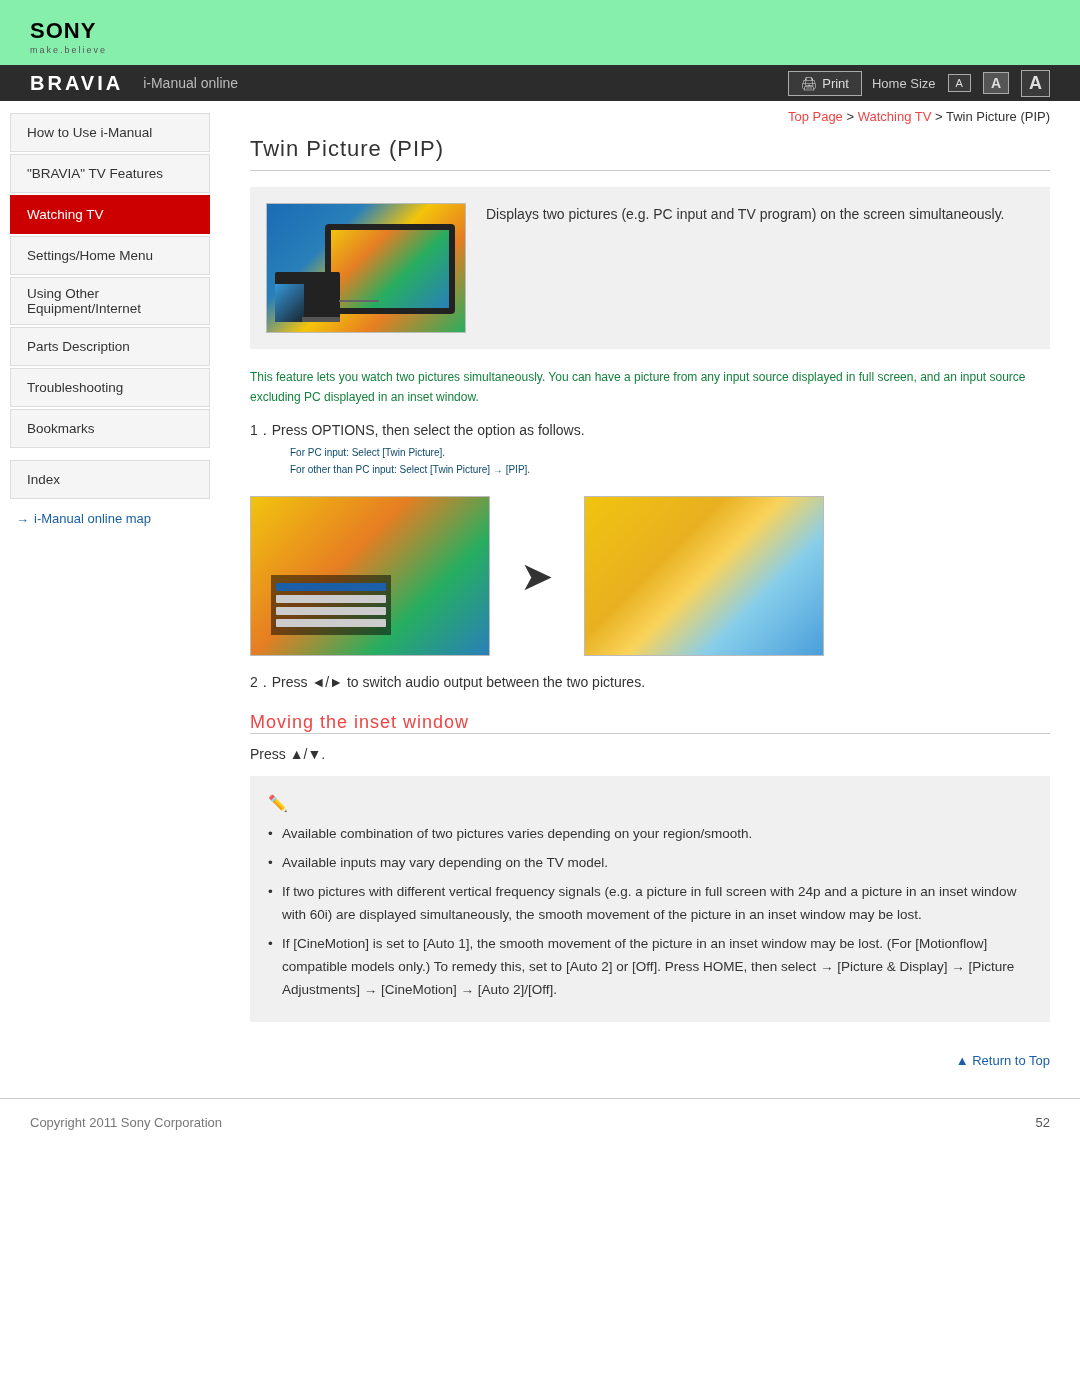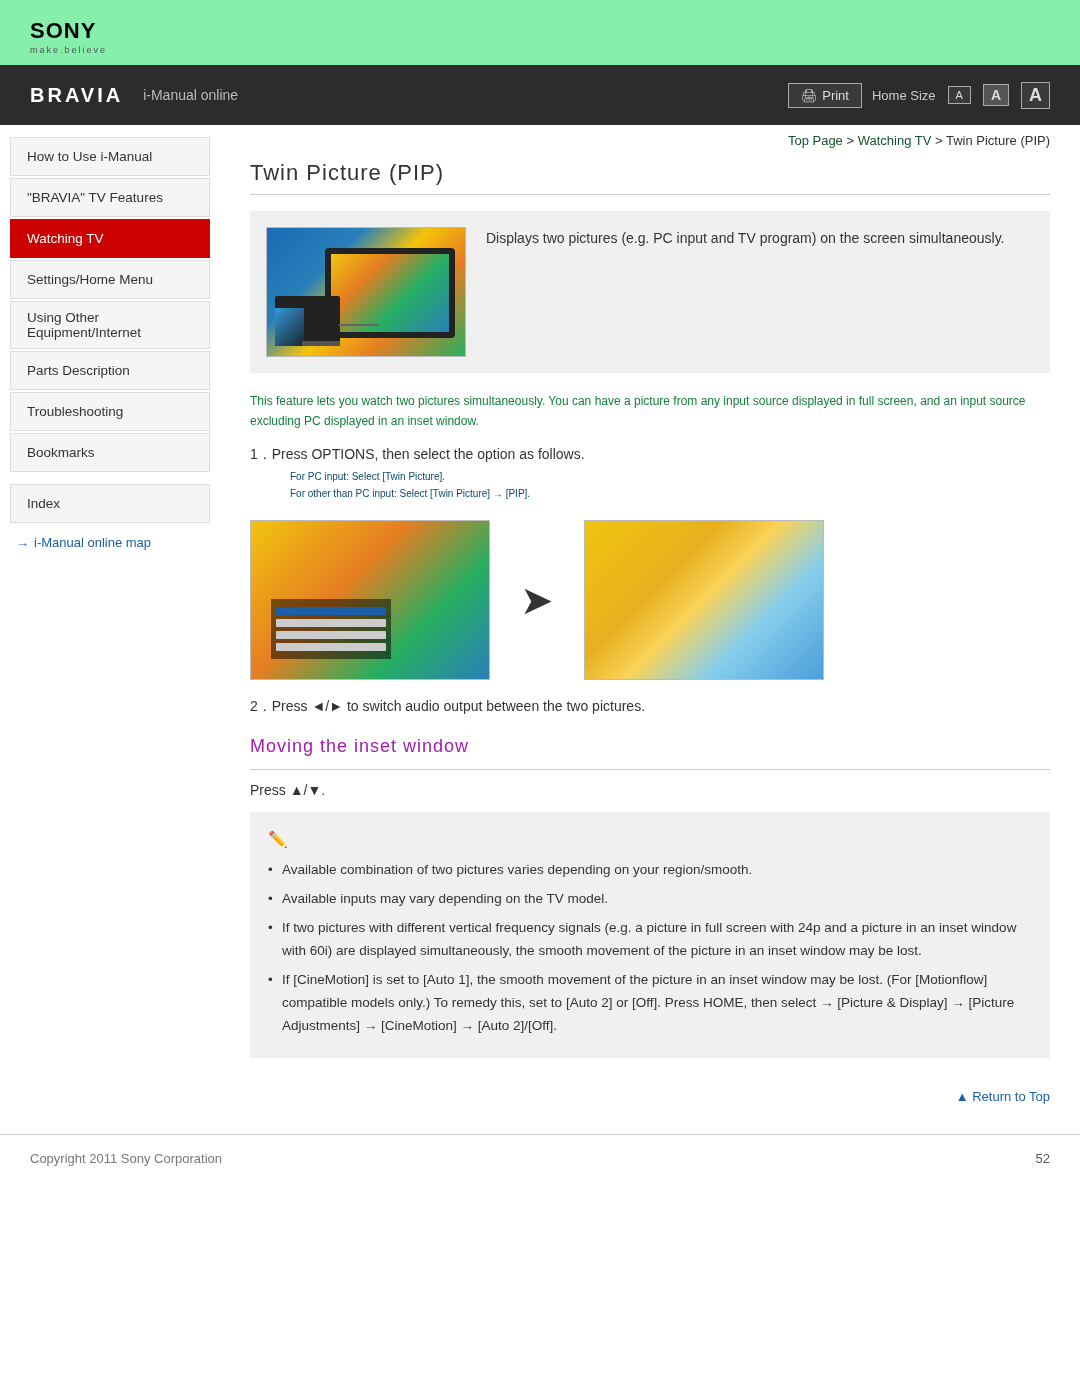--- a/index.html
+++ b/index.html
@@ -4,21 +4,21 @@
   <style>
     * { box-sizing: border-box; margin: 0; padding: 0; }
     body { font-family: Arial, sans-serif; font-size: 14px; color: #333; background: #fff; width: 1080px; min-height: 1397px; }
 
     
     .sony-header { padding: 18px 30px 10px 30px; background: #86efac; }
     .sony-logo { font-weight: 900; font-size: 22px; letter-spacing: 1px; color: #000; font-family: 'Arial Black', sans-serif; }
     .sony-tagline { font-size: 9px; color: #555; letter-spacing: 2px; margin-top: 1px; }
 
     
-    .nav-bar { background: #2c2c2c; display: flex; align-items: center; justify-content: space-between; padding: 8px 30px; height: 60px; }
+    .nav-bar { background: #2c2c2c; display: flex; align-items: center; justify-content: space-between; padding: 8px 30px; height: 36px; }
     .nav-brand { display: flex; align-items: center; gap: 14px; }
     .bravia-text { color: #fff; font-weight: 900; font-size: 20px; font-family: 'Arial Black', sans-serif; letter-spacing: 3px; }
     .nav-subtitle { color: #bbb; font-size: 14px; margin-left: 6px; }
     .nav-controls { display: flex; align-items: center; gap: 10px; }
     .print-btn { border: 1px solid #aaa; background: #3a3a3a; color: #ddd; padding: 4px 12px; font-size: 13px; cursor: pointer; display: flex; align-items: center; gap: 5px; }
     .font-size-label { color: #ccc; font-size: 13px; }
     .font-btn { border: 1px solid #aaa; background: #3a3a3a; color: #ddd; padding: 2px 7px; cursor: pointer; margin-left: 2px; }
     .font-btn.active { background: #555; font-size: 16px; font-weight: bold; }
 
     
@@ -32,21 +32,21 @@
     .sidebar-index { padding: 11px 16px; font-size: 13.5px; color: #333; cursor: pointer; border: 1px solid #ddd; margin: 12px 10px 4px 10px; background: #f5f5f5; }
     .sidebar-map-link { color: #1a5fa8; font-size: 13px; padding: 8px 16px; cursor: pointer; display: flex; align-items: center; gap: 5px; }
     .sidebar-map-link .arrow { color: #1a5fa8; }
 
     
     .content { flex: 1; padding: 0 30px 30px 30px; }
 
     
     .breadcrumb { text-align: right; padding: 8px 0 12px 0; font-size: 13px; color: #1a5fa8; }
     .breadcrumb span { color: #333; }
-    .breadcrumb a { color: #14532d; text-decoration: none; }
+    .breadcrumb a { color: #ef4444; text-decoration: none; }
 
     
     .page-title { font-size: 22px; font-weight: normal; color: #333; padding-bottom: 8px; border-bottom: 1px solid #ccc; margin-bottom: 16px; letter-spacing: 1px; }
 
     
     .intro-section { display: flex; gap: 20px; background: #f0f0f0; padding: 16px; margin-bottom: 18px; align-items: flex-start; }
     .intro-image { width: 200px; min-width: 200px; height: 130px; background: linear-gradient(135deg, #1a6bb5 0%, #2980b9 30%, #f4c40a 50%, #e67e22 70%, #27ae60 100%); border: 1px solid #bbb; position: relative; overflow: hidden; }
     
     .tv-big { width: 130px; height: 90px; background: #222; border-radius: 4px; position: absolute; right: 10px; top: 20px; display: flex; align-items: center; justify-content: center; overflow: hidden; }
     .tv-big-screen { width: 118px; height: 78px; background: linear-gradient(45deg, #f1c40f, #e67e22, #2ecc71, #3498db); }
@@ -64,21 +64,21 @@
     
     .diagram-section { display: flex; align-items: center; gap: 30px; margin: 18px 0; }
     .diagram-img { width: 240px; height: 160px; background: linear-gradient(135deg, #f1c40f 0%, #e67e22 40%, #2ecc71 60%, #3498db 100%); border: 1px solid #bbb; position: relative; overflow: hidden; }
     .menu-overlay { background: rgba(0,0,0,0.5); width: 120px; height: 60px; position: absolute; bottom: 20px; left: 20px; display: flex; flex-direction: column; justify-content: center; padding: 5px; }
     .menu-item-bar { height: 8px; background: #ccc; margin: 2px 0; border-radius: 1px; }
     .menu-item-bar.selected { background: #1a5fa8; }
     .arrow-right { font-size: 40px; color: #333; }
     .diagram-img2 { width: 240px; height: 160px; background: linear-gradient(135deg, #f1c40f 20%, #e8b020 50%, #d4a017 70%, #87ceeb 80%, #4a9eda 100%); border: 1px solid #bbb; }
 
     
-    .section-heading { font-size: 18px; font-weight: normal; color: #a21caf; padding-bottom: 12px; border-bottom: 1px solid #ccc; margin: 20px 0 12px 0; letter-spacing: 1px; }
+    .section-heading { font-size: 18px; font-weight: normal; color: #ef4444; padding-bottom: 0; border-bottom: 1px solid #ccc; margin: 20px 0 12px 0; letter-spacing: 1px; }
 
     
     .press-text { font-size: 14px; color: #333; margin-bottom: 14px; }
 
     
     .note-box { background: #f0f0f0; padding: 14px 18px; margin: 14px 0; font-size: 13.5px; line-height: 1.7; }
     .note-icon { font-size: 16px; margin-bottom: 6px; }
     .note-list { list-style: none; padding: 0; }
     .note-list li { padding-left: 14px; position: relative; margin-bottom: 6px; }
     .note-list li::before { content: "•"; position: absolute; left: 0; }

